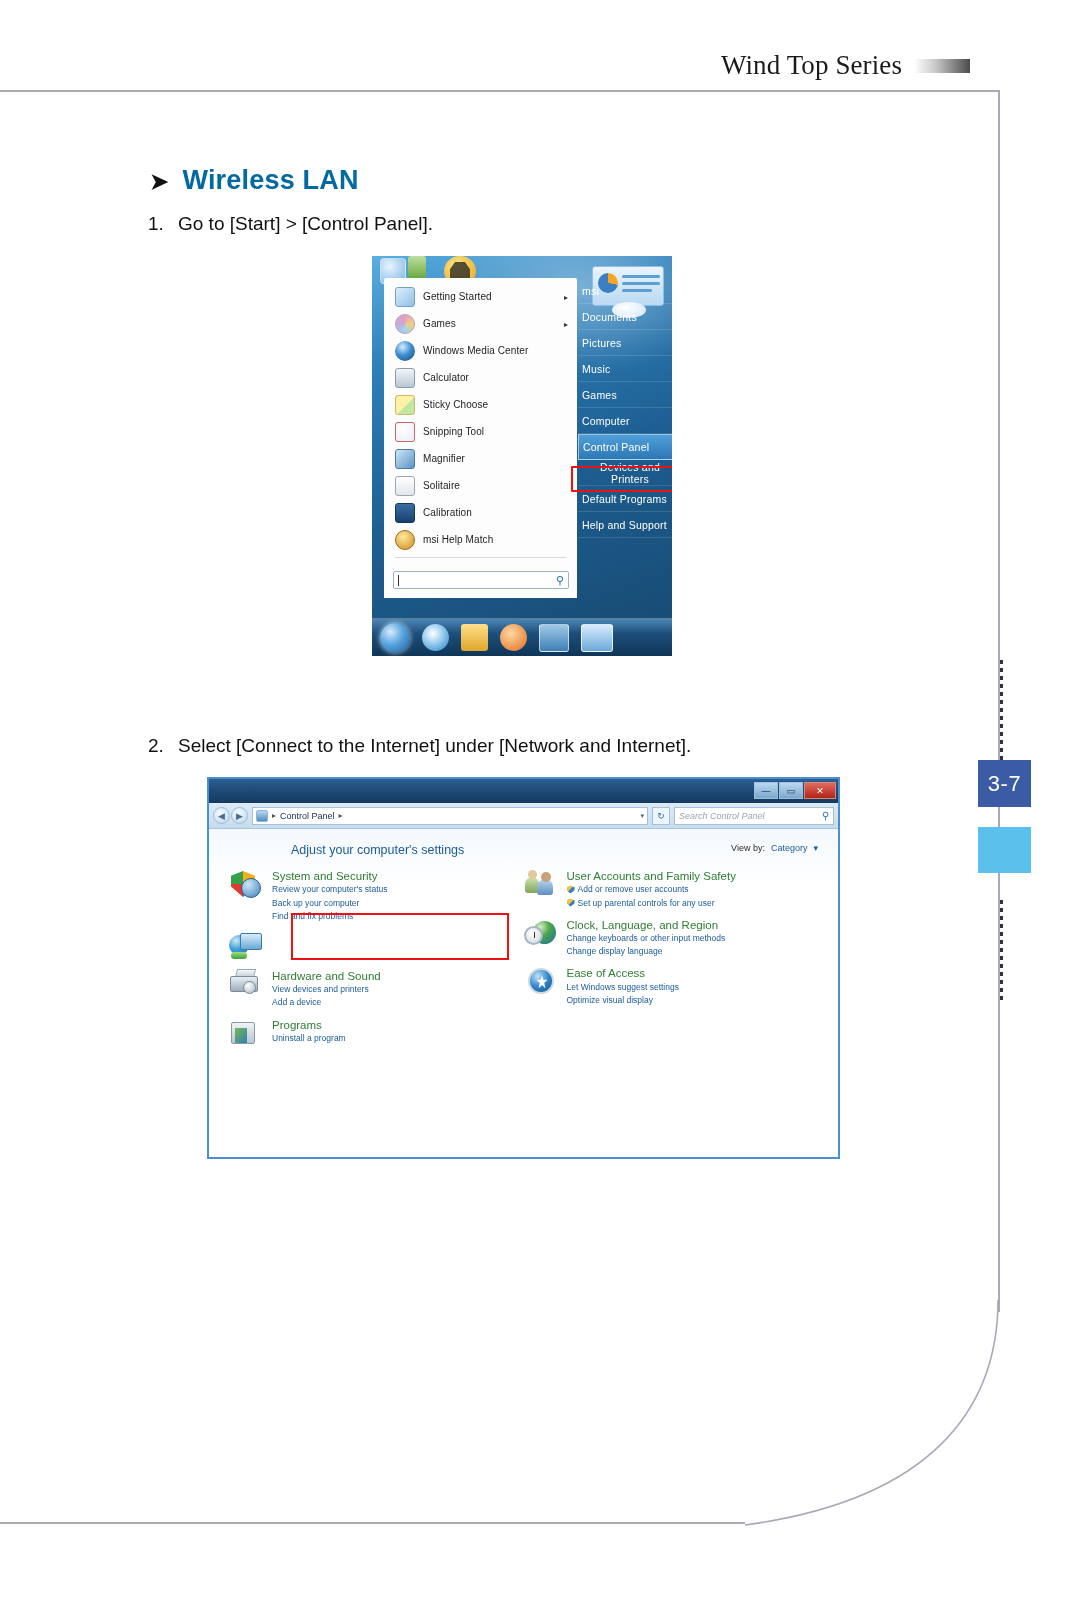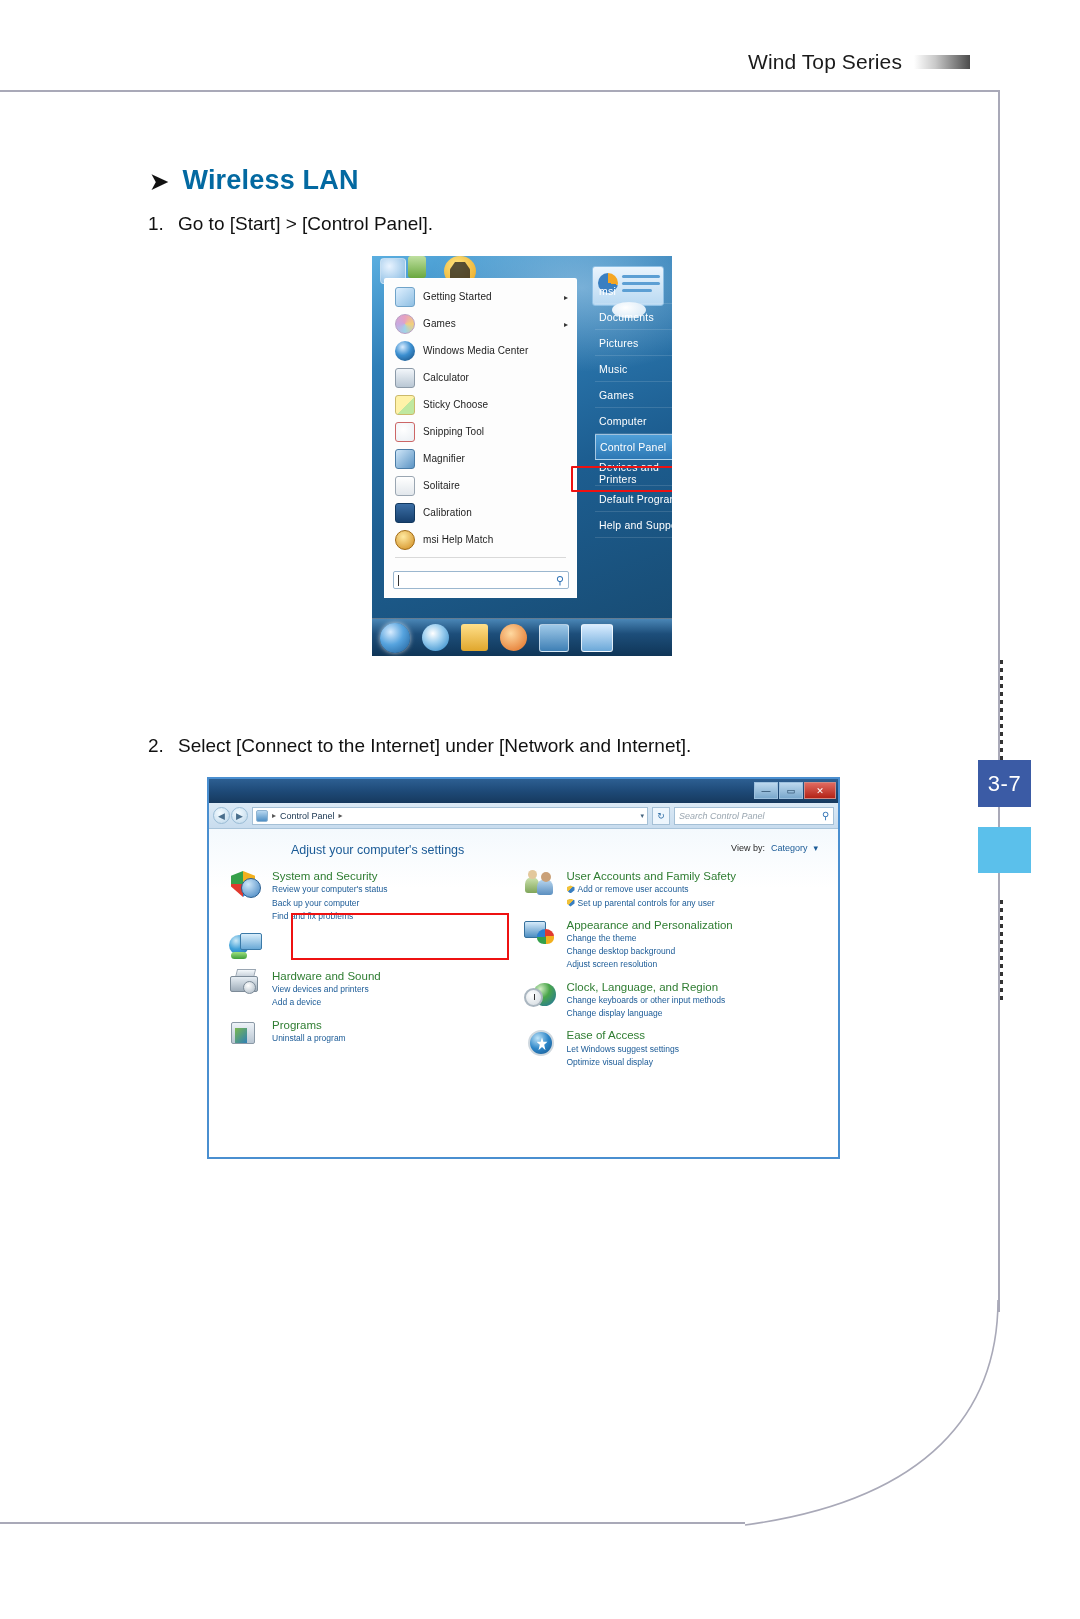--- a/index.html
+++ b/index.html
@@ -11,22 +11,22 @@
   }
 
   
   .page { position: relative; width: 1080px; height: 1619px; background: #fff; }
 
   .header-row {
     position: absolute; top: 50px; right: 110px;
     display: flex; align-items: center; gap: 12px;
   }
   .header-title {
-    font-size: 21px; color: #1a1a1a; letter-spacing: .1px;
-    font-family: Liberation Sans, sans-serif;
+    font-size: 27px; color: #1a1a1a; letter-spacing: .1px;
+    font-family: Liberation Serif, serif;
   }
   .header-bar {
     width: 56px; height: 14px;
     background: linear-gradient(90deg, #ffffff 0%, #c9c9c9 38%, #4b4b4b 100%);
   }
 
   
   .frame-top {
     position: absolute; left: 0; top: 90px; width: 1000px; height: 2px;
     background: #a9a9b8;
@@ -87,20 +87,21 @@
   .step1 { top: 213px; }
   .step2 { top: 735px; }
 
   
   .startshot {
     position: absolute; left: 372px; top: 256px;
     width: 300px; height: 400px;
     background: #14532d;
     overflow: hidden;
     font-family: "Liberation Sans", sans-serif;
+    text-align: center;
   }
   .sm-wall {
     position: absolute; inset: 0;
     background:
       radial-gradient(ellipse 220px 120px at 70% 8%, rgba(180,215,240,.55), rgba(40,110,165,0) 70%),
       linear-gradient(160deg, #5aaee0 0%, #2f7fb8 22%, #1d5e91 55%, #17496f 100%);
   }
   .sm-desk-icon {
     position: absolute; width: 26px; height: 26px; border-radius: 4px;
   }
@@ -170,21 +171,21 @@
 
   .sm-search {
     position: absolute; left: 8px; bottom: 8px; width: 176px; height: 18px;
     background: #fff; border: 1px solid #9bb7cf; border-radius: 2px;
     display: flex; align-items: center; padding: 0 4px;
   }
   .sm-search .caret { width:1px; height:11px; background:#333; }
   .sm-search .mag { margin-left:auto; font-size: 11px; color:#2f72b5; transform: scaleX(-1); }
 
   .sm-right {
-    position: absolute; left: 223px; top: 22px; width: 100px; height: 320px;
+    position: absolute; left: 206px; top: 22px; width: 100px; height: 320px;
     color: #fff;
   }
   .sm-ritem {
     height: 26px; display:flex; align-items:center; padding-left:4px;
     font-size: 10.5px; color: #ffffff; letter-spacing:.2px;
     border-bottom: 1px solid rgba(255,255,255,.13);
   }
   .sm-ritem.msi { border-bottom: 1px solid rgba(255,255,255,.13); }
   .sm-ritem.sel {
     background: linear-gradient(#4f9fd8,#2d78b4);
@@ -628,32 +629,20 @@
               <span class="ico-users-a"></span>
                 <span class="ico-users-b"></span>
             </div>
             <div>
               <div class="cp-cat-title">User Accounts and Family Safety</div>
               <div class="cp-cat-link"><span class="shield"></span><span>Add or remove user accounts</span></div>
               <div class="cp-cat-link"><span class="shield"></span><span>Set up parental controls for any user</span></div>
             </div>
           </div>
 
-          <div class="cp-cat">
-            <div class="cp-cat-ico">
-              <span class="ico-appear-mon"></span>
-                <span class="ico-appear-pal"></span>
-            </div>
-            <div>
-              <div class="cp-cat-title">Appearance and Personalization</div>
-              <div class="cp-cat-link">Change the theme</div>
-              <div class="cp-cat-link">Change desktop background</div>
-              <div class="cp-cat-link">Adjust screen resolution</div>
-            </div>
-          </div>
 
           <div class="cp-cat">
             <div class="cp-cat-ico">
               <span class="ico-clock-globe"></span>
                 <span class="ico-clock-face"></span>
             </div>
             <div>
               <div class="cp-cat-title">Clock, Language, and Region</div>
               <div class="cp-cat-link">Change keyboards or other input methods</div>
               <div class="cp-cat-link">Change display language</div>

